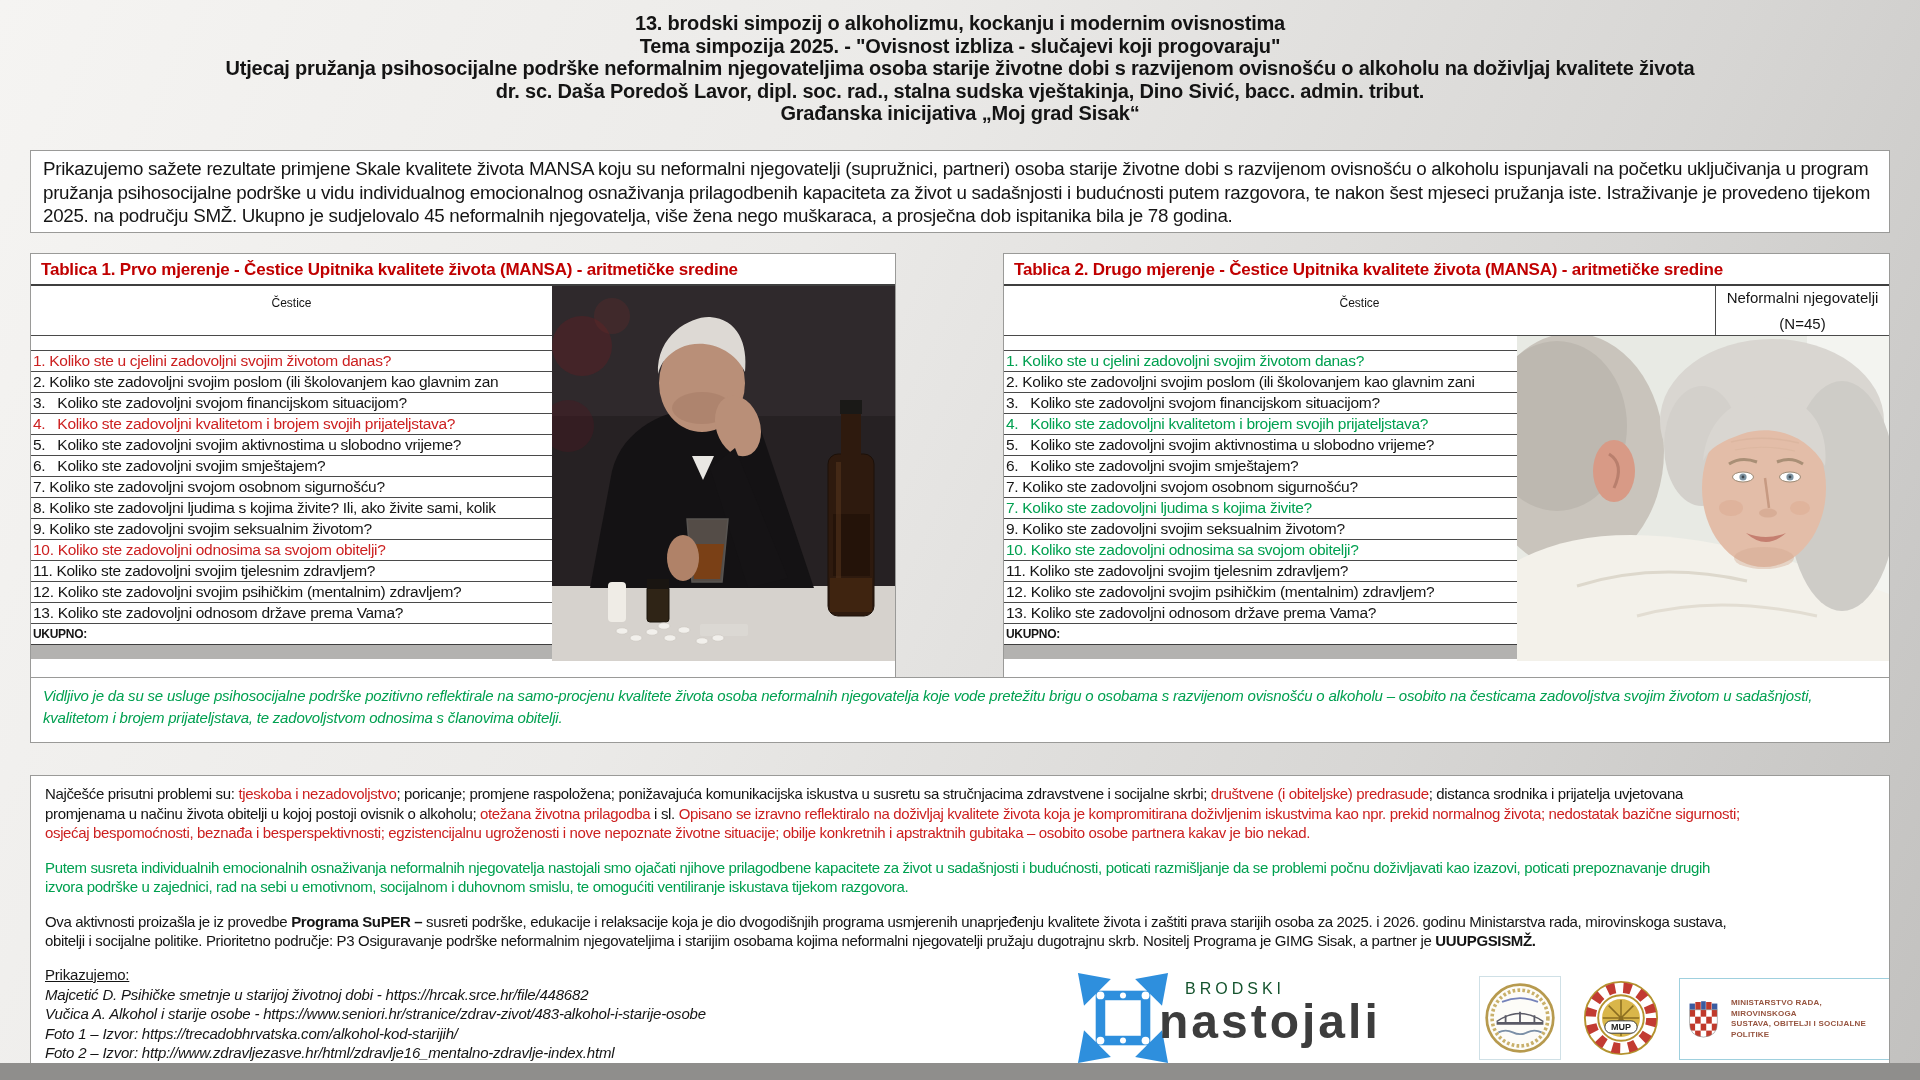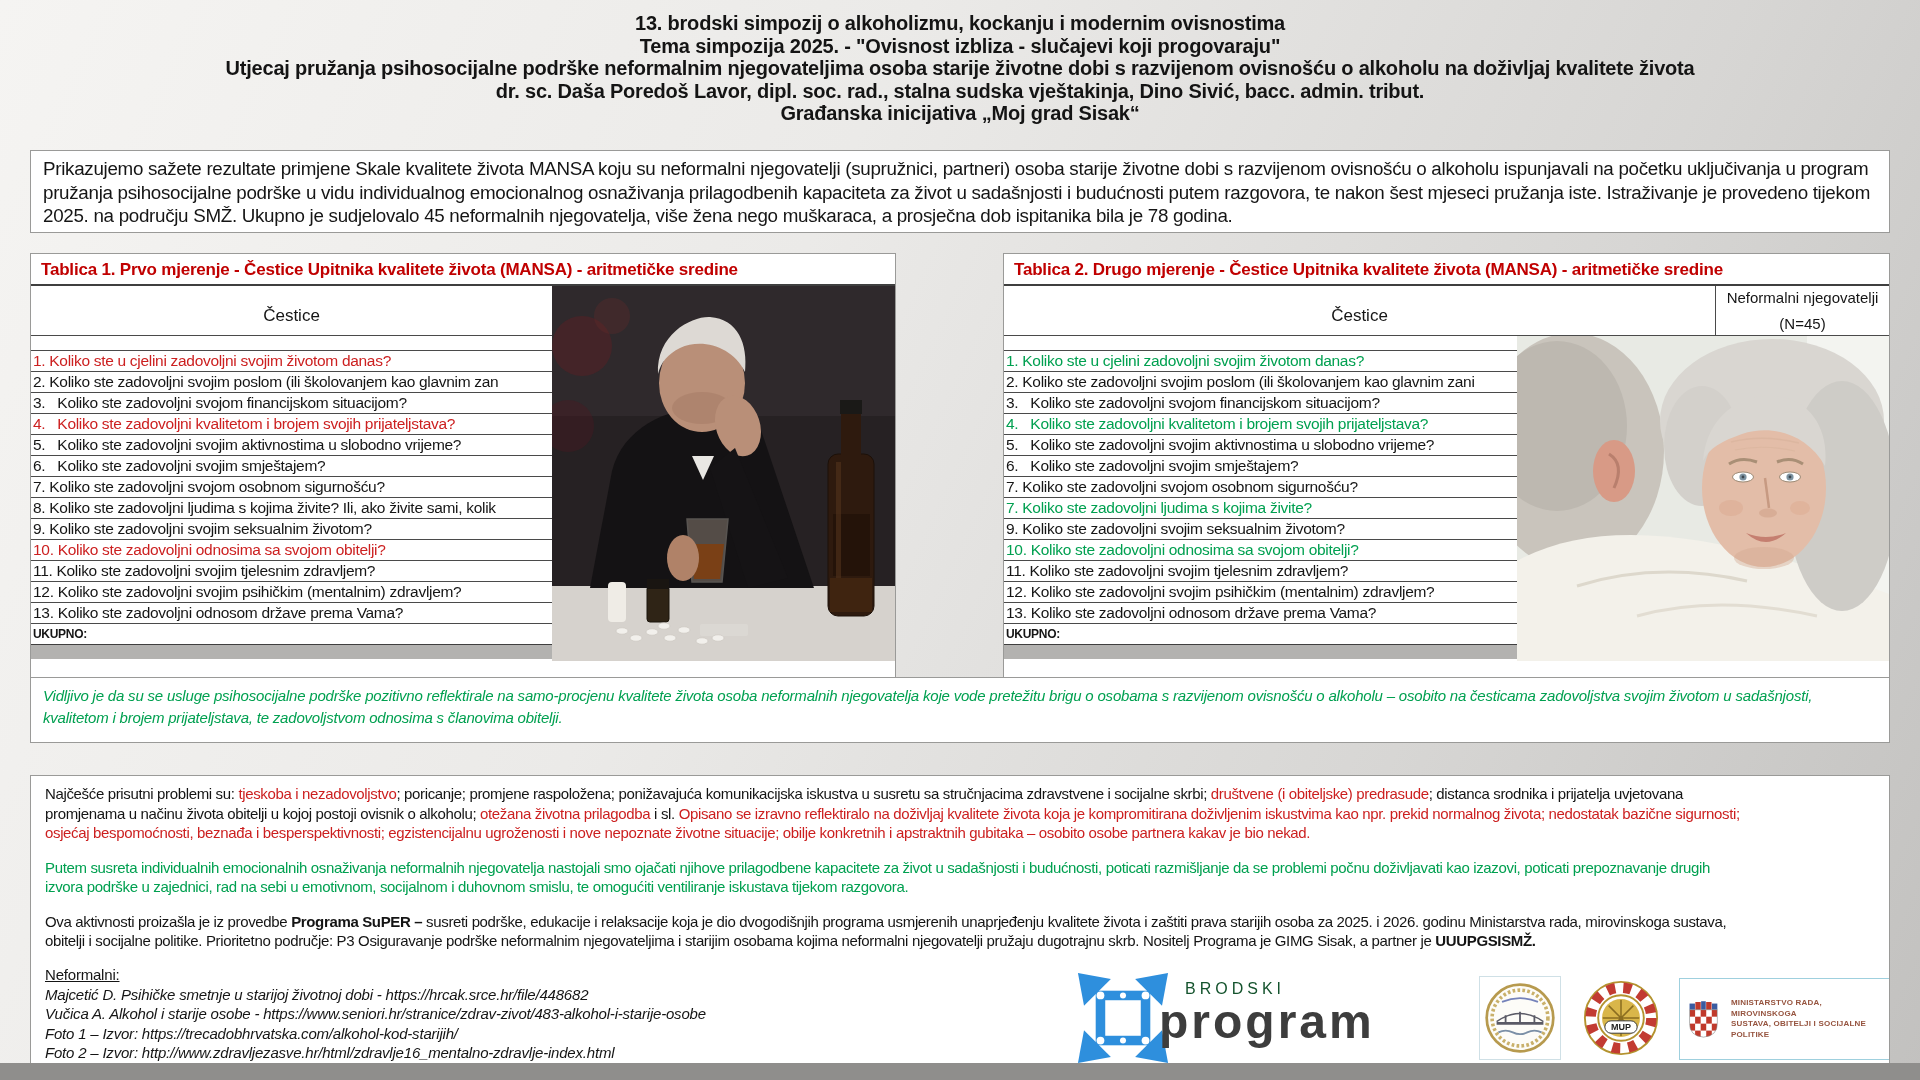--- a/index.html
+++ b/index.html
@@ -17,21 +17,21 @@
              border:1px solid #9a9a98;padding:6px 12px;font-size:18.8px;line-height:23.5px;
              letter-spacing:-0.3px;overflow:hidden}
 
   
   .table-card{position:absolute;top:253px;height:478px;background:#fff;border:1px solid #9a9a98;overflow:hidden}
   #card0{left:30px;width:866px}
   #card1{left:1003px;width:887px}
   .card-title{height:30px;padding:6px 10px 0 10px;font-weight:700;font-size:17px;color:#c00000;letter-spacing:-0.2px;white-space:nowrap}
   .mansa{position:relative;height:375px;border-top:2px solid #3f3f3f}
   .thead{height:50px;border-bottom:1px solid #4a4a4a;display:flex}
-  .thead .c1{display:flex;align-items:flex-start;justify-content:center;padding-top:20px;font-size:17px}
+  .thead .c1{display:flex;align-items:flex-start;justify-content:center;padding-top:10px;font-size:12px}
   #card0 .c1{width:521px;flex:none}
   #card1 .c1{width:712px;flex:none;border-right:1px solid #4a4a4a}
   #card1 .c2{flex:1;display:flex;align-items:center;justify-content:center;text-align:center;
              font-size:15px;line-height:26px;padding:2px 8px}
   .gap-row{height:15px;border-bottom:1px solid #4a4a4a}
   .trow{height:21px;line-height:20px;border-bottom:1px solid #4a4a4a;padding-left:2px;
         font-size:15.5px;letter-spacing:-0.3px;white-space:pre;overflow:hidden}
   .trow.ukupno{height:22px;font-weight:700;border-bottom:2px solid #3f3f3f;font-size:12px}
   #card0 .trow.hl{color:#cc2020}
   #card1 .trow.hl{color:#00a050}
@@ -214,21 +214,21 @@
 <div class="conclusion-box">
   <span>Vidljivo je da su se usluge psihosocijalne podrške pozitivno reflektirale na samo-procjenu kvalitete života osoba neformalnih njegovatelja koje vode pretežitu brigu o osobama s  razvijenom ovisnošću o alkoholu – osobito na česticama zadovoljstva svojim životom u sadašnjosti, kvalitetom i brojem prijateljstava, te zadovoljstvom odnosima s članovima obitelji.</span>
 </div>
 
 <div class="bottom-box">
   <div id="paragraphs">
       <p class="bpara"><span class="seg-k">Najčešće prisutni problemi su: </span><span class="seg-r">tjeskoba i nezadovoljstvo</span><span class="seg-k">; poricanje; promjene raspoložena; ponižavajuća komunikacijska iskustva u susretu sa stručnjacima zdravstvene i socijalne skrbi; </span><span class="seg-r">društvene (i obiteljske) predrasude</span><span class="seg-k">; distanca srodnika i prijatelja uvjetovana promjenama u načinu života obitelji u kojoj postoji ovisnik o alkoholu; </span><span class="seg-r">otežana životna prilagodba</span><span class="seg-k"> i sl. </span><span class="seg-r">Opisano se izravno reflektiralo na doživljaj kvalitete života koja je kompromitirana doživljenim iskustvima kao npr. prekid normalnog života; nedostatak bazične sigurnosti; osjećaj bespomoćnosti, beznađa i besperspektivnosti; egzistencijalnu ugroženosti i nove nepoznate životne situacije; obilje konkretnih i apstraktnih gubitaka – osobito osobe partnera kakav je bio nekad.</span></p>
       <p class="bpara"><span class="seg-g">Putem susreta individualnih emocionalnih osnaživanja neformalnih njegovatelja nastojali smo ojačati njihove prilagodbene kapacitete za život u sadašnjosti i budućnosti, poticati razmišljanje da se problemi počnu doživljavati kao izazovi, poticati prepoznavanje drugih izvora podrške u zajednici, rad na sebi u emotivnom, socijalnom i duhovnom smislu, te omogućiti ventiliranje iskustava tijekom razgovora.</span></p>
       <p class="bpara"><span class="seg-k">Ova aktivnosti proizašla je iz provedbe </span><span class="seg-b">Programa SuPER –</span><span class="seg-k"> susreti podrške, edukacije i relaksacije koja je dio dvogodišnjih programa usmjerenih unaprjeđenju kvalitete života i zaštiti prava starijih osoba za 2025. i 2026. godinu Ministarstva rada, mirovinskoga sustava, obitelji i socijalne politike. Prioritetno područje: P3 Osiguravanje podrške neformalnim njegovateljima i starijim osobama kojima neformalni njegovatelji pružaju dugotrajnu skrb. Nositelj Programa je GIMG Sisak, a partner je </span><span class="seg-b">UUUPGSISMŽ.</span></p>
     </div>
-  <div class="lit-label">Neformalni:</div>
+  <div class="lit-label">Prikazujemo:</div>
   <div id="litlines">
       <div class="lit-line">Majcetić D. Psihičke smetnje u starijoj životnoj dobi - https://hrcak.srce.hr/file/448682</div>
       <div class="lit-line">Vučica A. Alkohol i starije osobe - https://www.seniori.hr/stranice/zdrav-zivot/483-alkohol-i-starije-osobe</div>
       <div class="lit-line">Foto 1 – Izvor: https://trecadobhrvatska.com/alkohol-kod-starijih/</div>
       <div class="lit-line">Foto 2 – Izvor: http://www.zdravljezasve.hr/html/zdravlje16_mentalno-zdravlje-index.html</div>
     </div>
 
   <div class="logo-simpozij">
     <svg width="104" height="104" viewBox="0 0 120 120">
       <g fill="#2e8fdd">
@@ -240,21 +240,21 @@
       <rect x="34" y="34" width="52" height="52" fill="none" stroke="#2e8fdd" stroke-width="11"></rect>
       <circle cx="34" cy="34" r="4.5" fill="#fff"></circle>
         <circle cx="86" cy="34" r="4.5" fill="#fff"></circle>
       <circle cx="86" cy="86" r="4.5" fill="#fff"></circle>
         <circle cx="34" cy="86" r="4.5" fill="#fff"></circle>
       <circle cx="60" cy="34" r="3.5" fill="#fff"></circle>
         <circle cx="60" cy="86" r="3.5" fill="#fff"></circle>
     </svg>
     <div class="txt">
       <div class="brodski">BRODSKI</div>
-      <div class="simpozij">program</div>
+      <div class="simpozij">nastojali</div>
     </div>
   </div>
 
   <div class="logo-bridge">
     <svg width="72" height="72" viewBox="0 0 80 80">
       <circle cx="40" cy="40" r="37" fill="#fdfcf8" stroke="#b79a4e" stroke-width="3"></circle>
       <circle cx="40" cy="40" r="31" fill="none" stroke="#c9b06a" stroke-width="4" stroke-dasharray="3 2.5"></circle>
       <path d="M14,46 L66,46" stroke="#5a5a66" stroke-width="3" fill="none"></path>
       <path d="M24,46 L24,37 M40,46 L40,33 M56,46 L56,37" stroke="#5a5a66" stroke-width="2" fill="none"></path>
       <path d="M14,44 Q40,26 66,44" stroke="#5a5a66" stroke-width="1.6" fill="none"></path>

